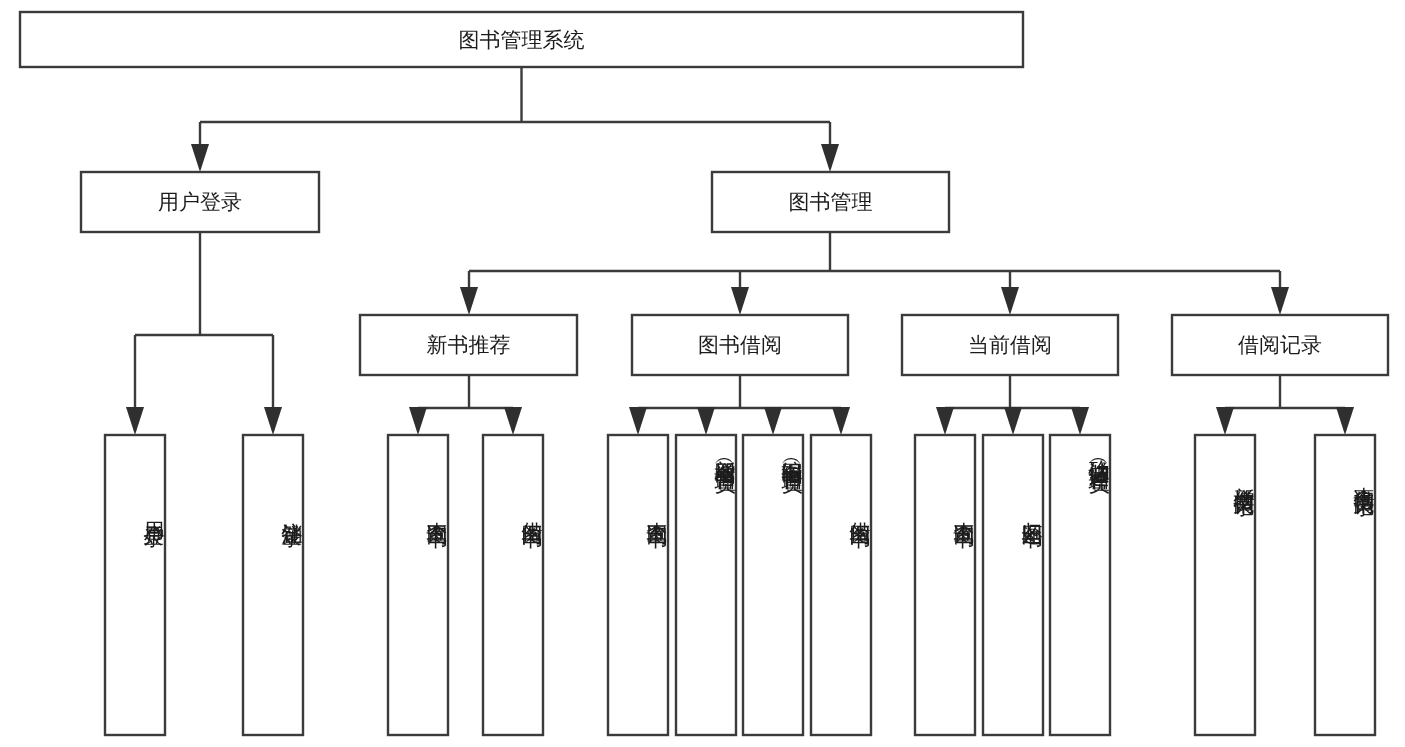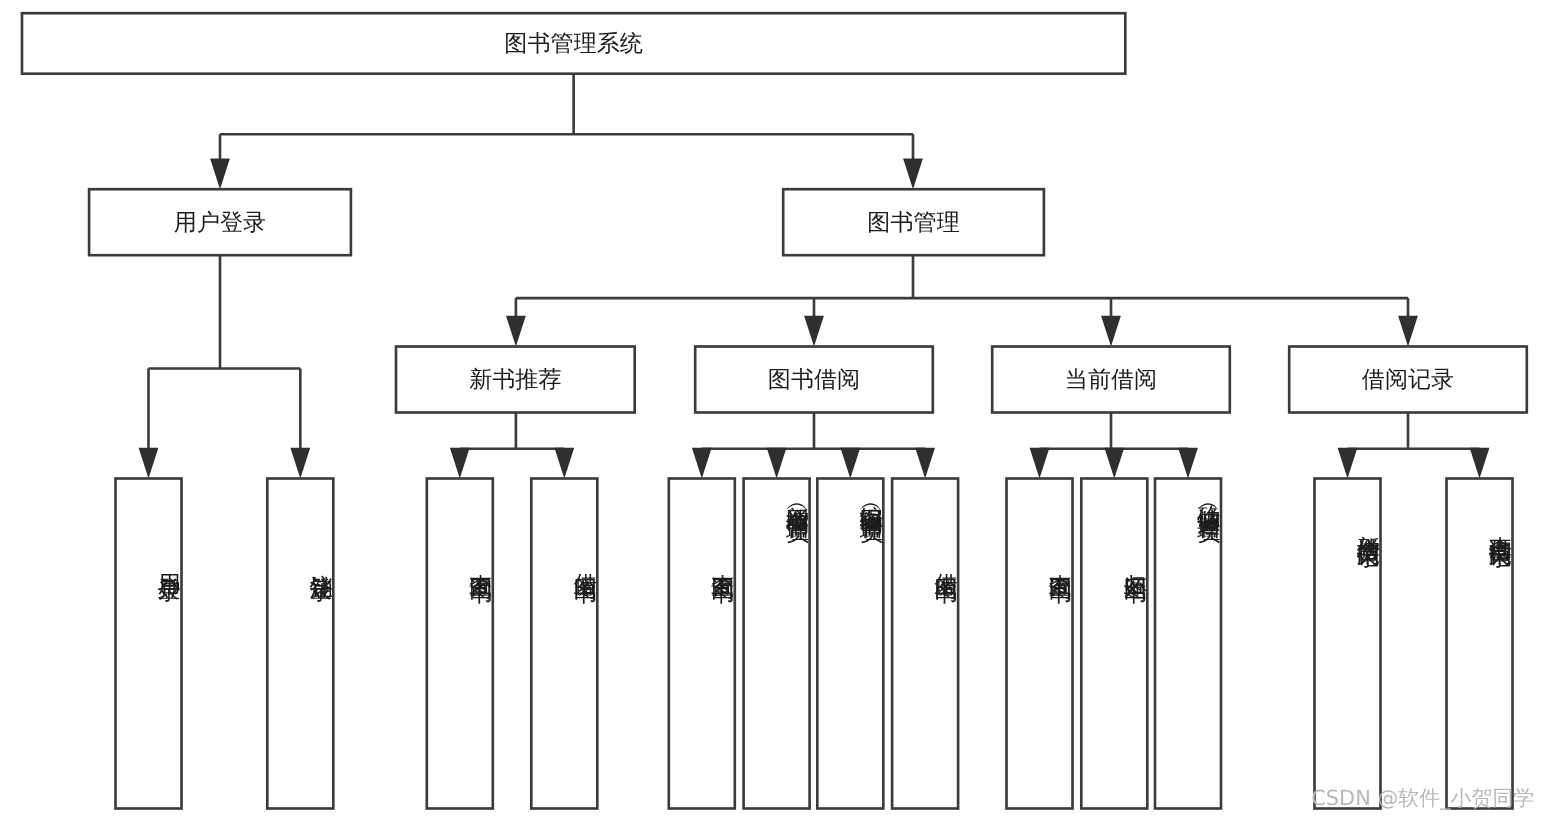--- a/index.html
+++ b/index.html
@@ -212,15 +212,14 @@
   <div class="leaf-label" style="left:608px; top:505px;  width:60px;">查询图书</div>
   <div class="leaf-label" style="left:676px; top:443px;  width:60px;">新增图书（管理员）</div>
   <div class="leaf-label" style="left:743px; top:443px;  width:60px;">编辑图书（管理员）</div>
   <div class="leaf-label" style="left:811px; top:505px;  width:60px;">借阅图书</div>
   <div class="leaf-label" style="left:915px; top:505px;  width:60px;">查询图书</div>
   <div class="leaf-label" style="left:983px; top:505px;  width:60px;">归还图书</div>
   <div class="leaf-label" style="left:1050px;top:443px;  width:60px;">确认归还（管理员）</div>
   <div class="leaf-label" style="left:1195px;top:470px;  width:60px;">新增借阅记录</div>
   <div class="leaf-label" style="left:1315px;top:470px;  width:60px;">查询借阅记录</div>
 
-  <div class="watermark" style="left:1192px; top:713px;">CSDN @软件_小贺同学</div>
 
 </div>
 
 </body></html>

